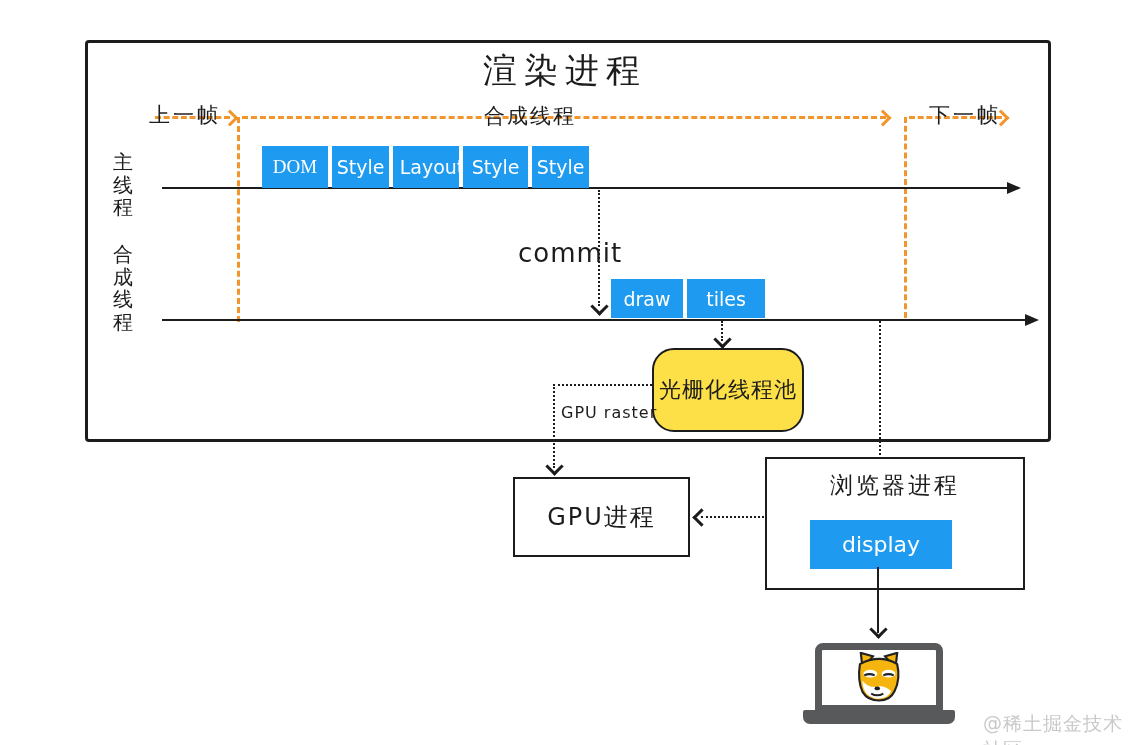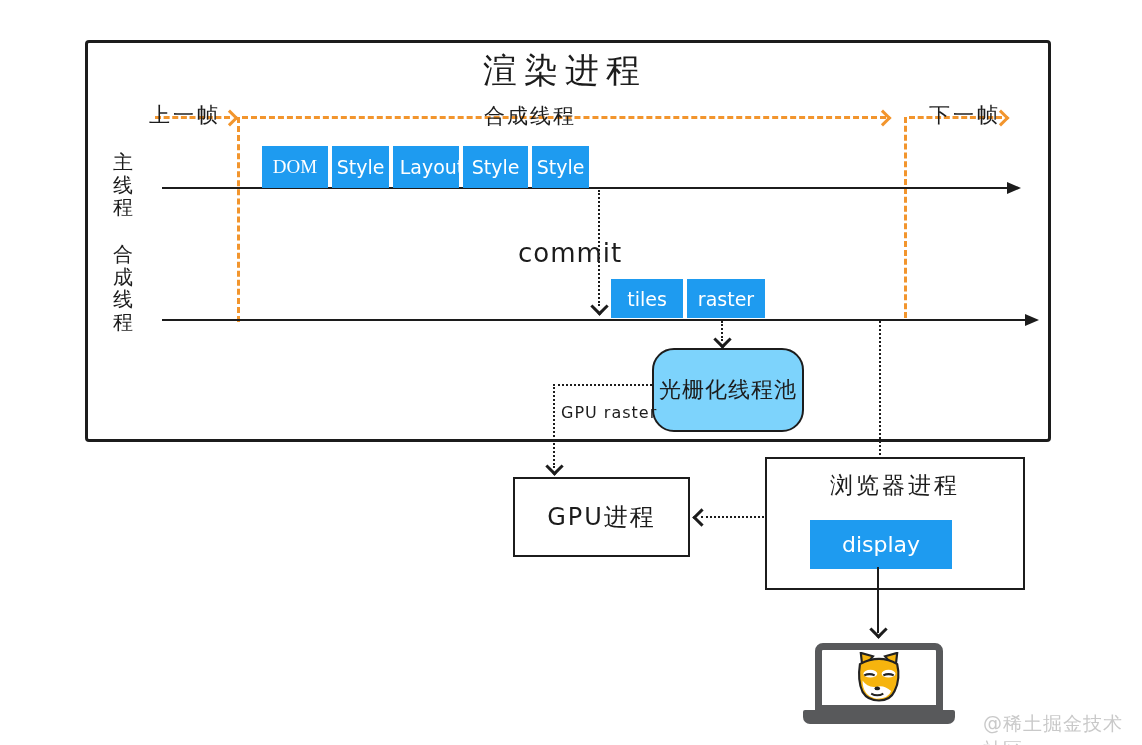--- a/index.html
+++ b/index.html
@@ -48,21 +48,21 @@
   .row-main .stage:nth-child(4){width:65px;}
   .row-main .stage:nth-child(5){width:57px;}
   .row-comp .stage{height:39px;}
   .row-comp .stage:nth-child(1){width:72px;}
   .row-comp .stage:nth-child(2){width:78px;}
   .row-comp .stage:nth-child(3){width:133px;}
 
   .commit-label{position:absolute;left:494px;top:238px;font-size:26px;letter-spacing:1px;margin-left:24px;}
 
   .pool-box{position:absolute;left:652px;top:348px;width:148px;height:80px;
-    border:2.5px solid var(--ink,#1c1c1c);border-radius:22px;background:#7dd3fc;
+    border:2.5px solid var(--ink,#1c1c1c);border-radius:22px;background:#fde047;
     display:flex;align-items:center;justify-content:center;font-size:22px;letter-spacing:1px;}
 
   .gpu-raster-label{position:absolute;left:561px;top:403px;font-size:16px;letter-spacing:1px;}
 
   .proc-box{position:absolute;border:2.5px solid var(--ink,#1c1c1c);background:#fff;box-sizing:border-box;}
   .gpu-box{left:513px;top:477px;width:177px;height:80px;
     display:flex;align-items:center;justify-content:center;font-size:24px;letter-spacing:2px;}
   .browser-box{left:765px;top:457px;width:260px;height:133px;}
   .browser-title{position:absolute;left:0;top:11px;width:100%;text-align:center;
     font-size:23px;letter-spacing:3px;}
@@ -118,22 +118,22 @@
 
   <div class="vdot" style="left:598px;top:190px;height:116px;"></div>
   <div class="chev down" style="left:593px;top:300px;"></div>
   <div class="commit-label">commit</div>
 
   <div class="thread-label" style="left:110px;top:243px;">合成线程</div>
   <div class="hsolid" style="left:162px;top:319px;width:866px;"></div>
   <div class="tri-right" style="left:1025px;top:314px;"></div>
 
   <div class="stage-row row-comp" style="left:611px;top:279px;">
+    <div class="stage">draw</div>
     <div class="stage">tiles</div>
-    <div class="stage">raster</div>
   </div>
 
   <div class="vdot" style="left:721px;top:321px;height:20px;"></div>
   <div class="chev down" style="left:716px;top:333px;"></div>
   <div class="pool-box">光栅化线程池</div>
 
   <div class="hdot" style="left:553px;top:384px;width:99px;"></div>
   <div class="vdot" style="left:553px;top:384px;height:84px;"></div>
   <div class="chev down" style="left:548px;top:460px;"></div>
   <div class="gpu-raster-label">GPU raster</div>

